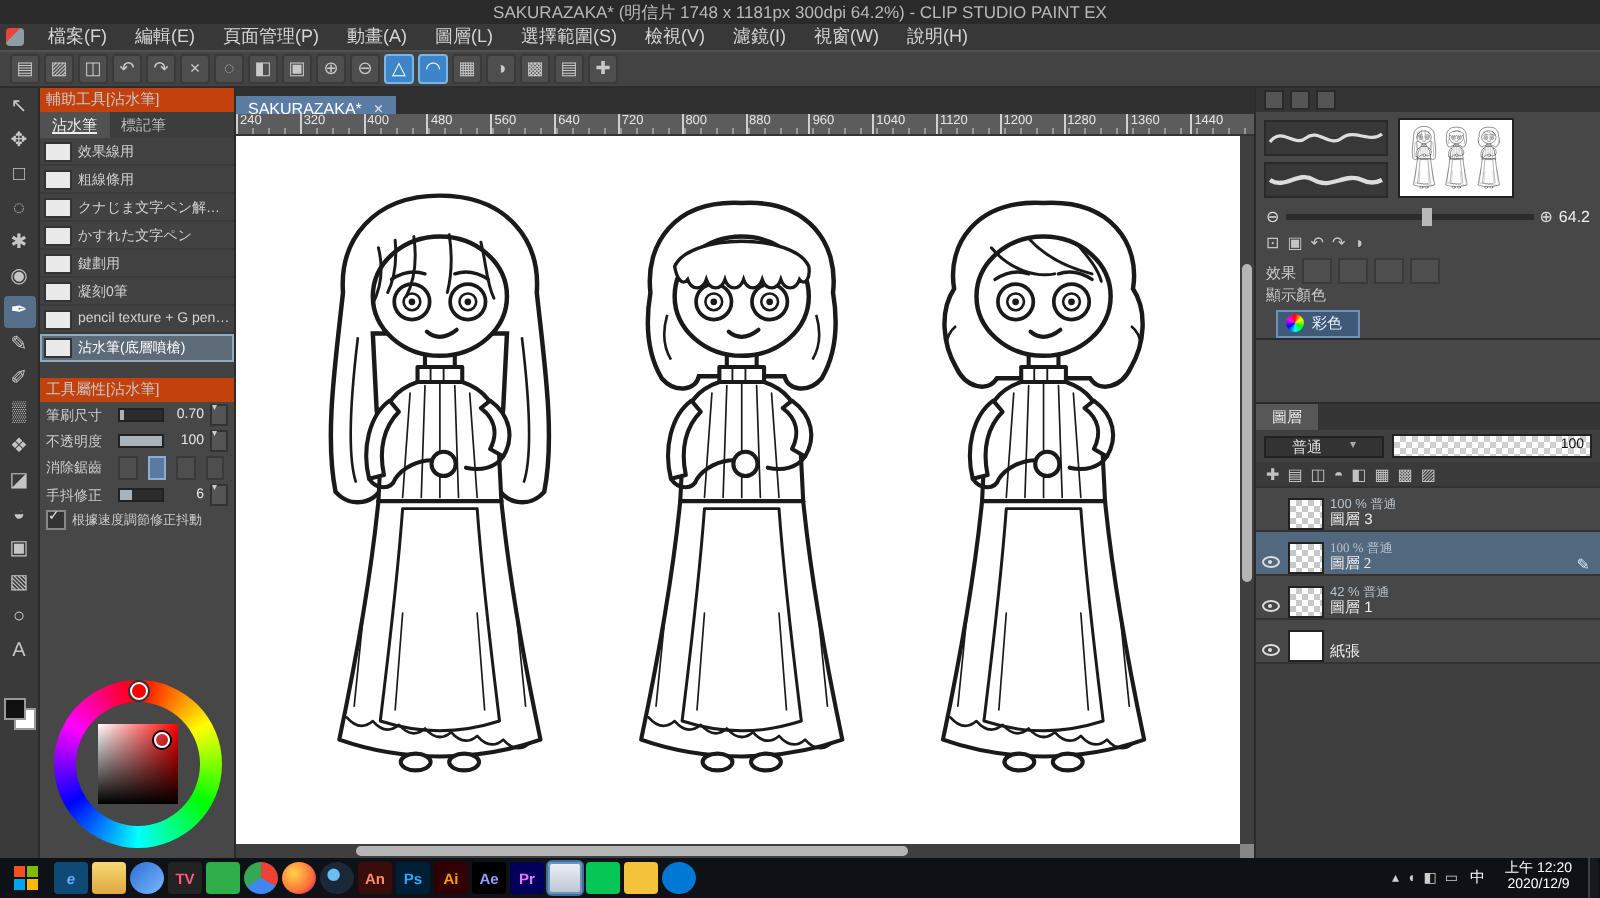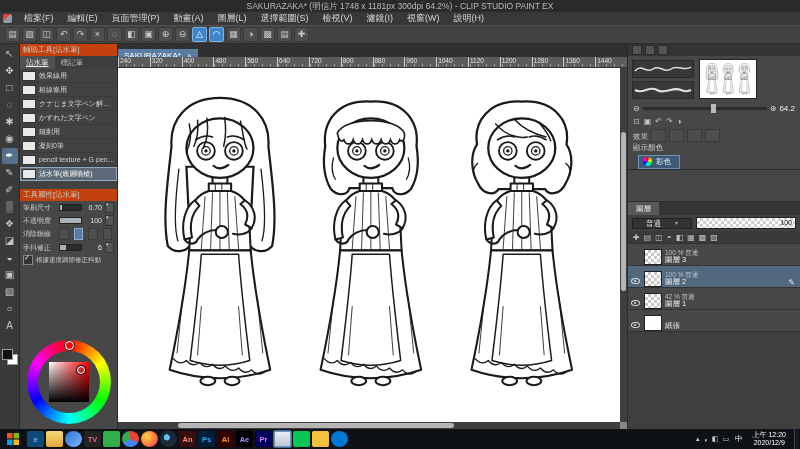--- a/index.html
+++ b/index.html
@@ -125,21 +125,21 @@
             line-height:11px;padding:0 13px;display:flex;align-items:center;box-sizing:border-box;}
   .dropdown::after{content:"▾";margin-left:auto;font-size:6px;color:#aaa;}
   .opbar{flex:1;height:10px;border:1px solid #222;position:relative;color:#111;font-size:7px;
          text-align:right;line-height:10px;padding-right:3px;
          background:repeating-conic-gradient(#cfcfcf 0% 25%,#fff 0% 50%) 0 0/6px 6px;}
   .liconrow{height:12px;flex:0 0 12px;display:flex;align-items:center;gap:4px;padding:0 5px;
             color:#c2c2c2;font-size:8px;background:#3a3a3a;border-bottom:1px solid #313131;}
   .llist{flex:1;background:#3f3f3f;overflow:hidden;}
   .layer-row{height:21px;display:flex;align-items:flex-end;padding:0 2px;border-bottom:1px solid #333;
              background:#474747;color:#ddd;}
-  .layer-row[data-state="selected"]{background:#51687e;}
+  .layer-row[data-state="selected"]{background:#51687e;font-family:Liberation Serif, serif;}
   .layer-row[data-state="selected"]::after{content:"✎";color:#d4e4f2;font-size:8px;margin-left:auto;padding-right:3px;}
   .eye{width:11px;height:12px;position:relative;flex:0 0 11px;}
   .eye::before{content:"";position:absolute;left:1px;top:3px;width:7px;height:4px;border:1px solid #ddd;border-radius:50%;}
   .eye::after{content:"";position:absolute;left:4px;top:5px;width:2px;height:2px;background:#ddd;border-radius:50%;}
   .layer-row[data-eye="0"] .eye{visibility:hidden;}
   .thumb{width:16px;height:14px;margin:0 3px;border:1px solid #222;flex:0 0 16px;
          background:repeating-conic-gradient(#c8c8c8 0% 25%,#fff 0% 50%) 0 0/6px 6px;}
   .layer-row[data-thumb="white"] .thumb{background:#fff;}
   .ltxt{display:flex;flex-direction:column;line-height:1.15;overflow:hidden;}
   .lmeta{font-size:6.5px;color:#b9c2cb;white-space:nowrap;}

